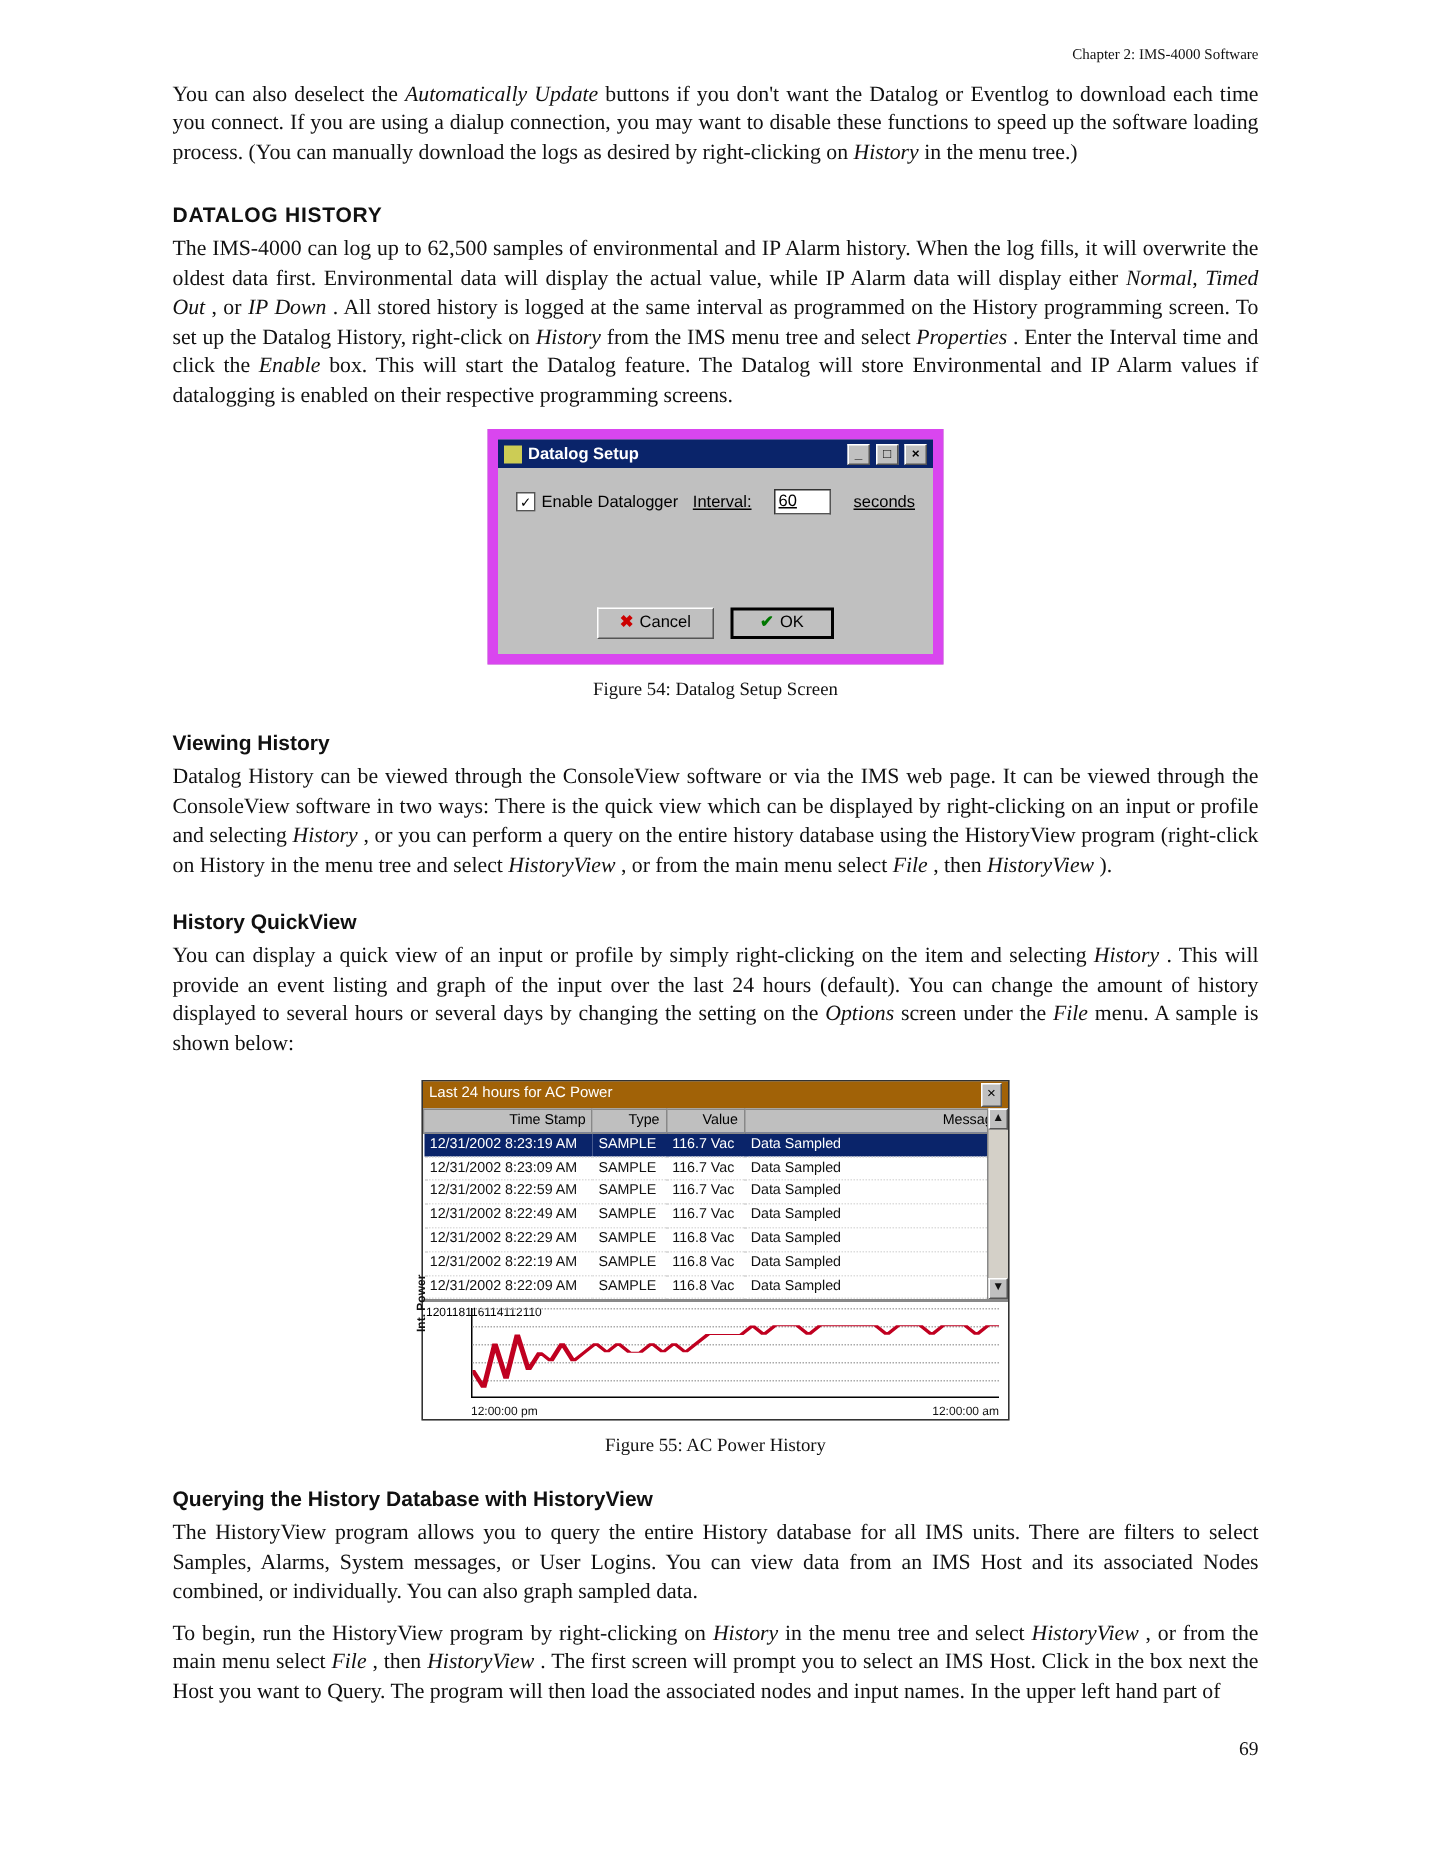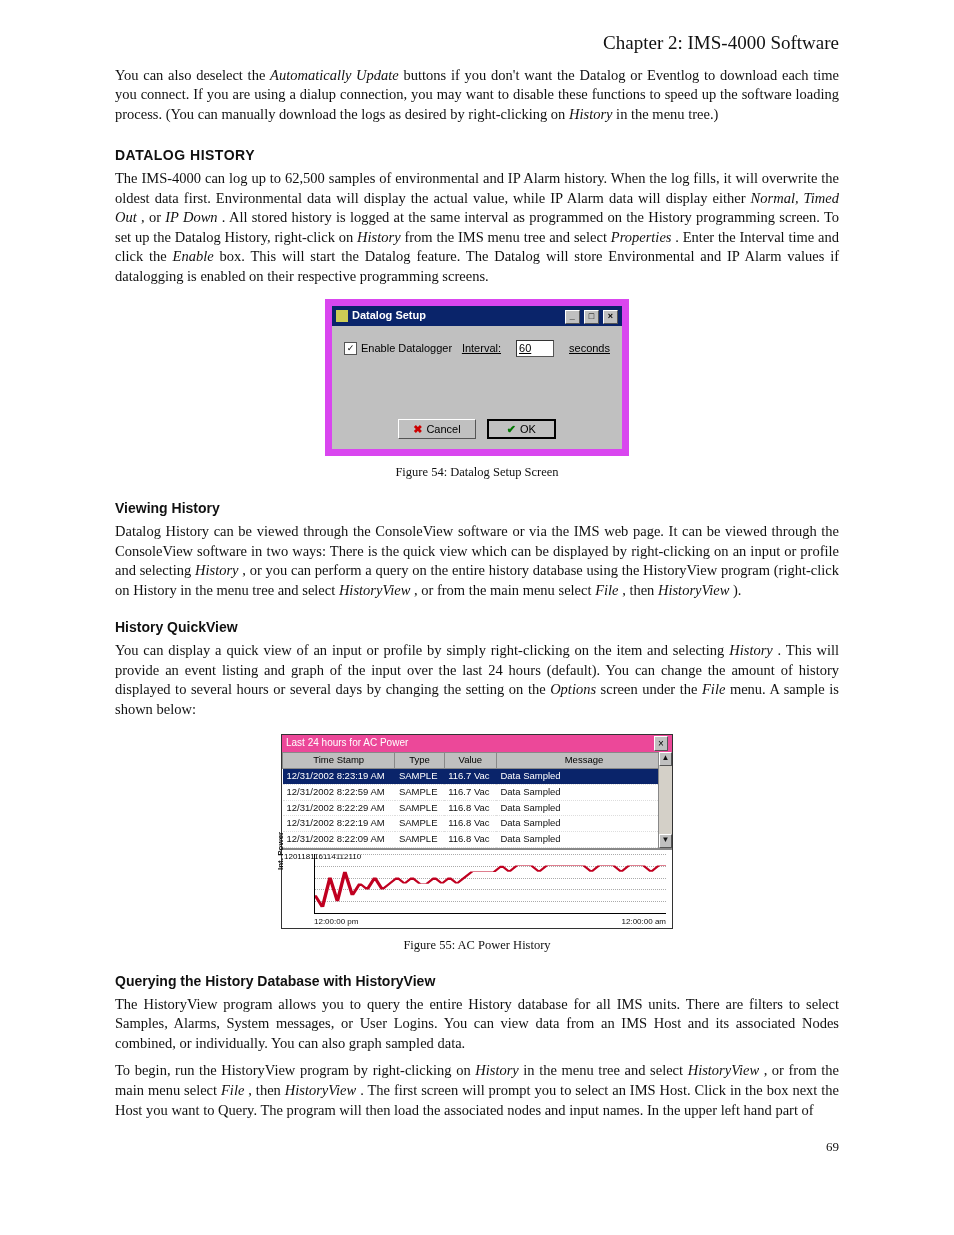--- a/index.html
+++ b/index.html
@@ -7,21 +7,21 @@
     font-size: 14.5px;
     line-height: 1.35;
     color: #111;
     margin: 0;
     padding: 30px 115px 30px 115px;
     width: 954px;
     box-sizing: border-box;
   }
   .chapter {
     text-align: right;
-    font-size: 19px;
+    font-size: 10px;
     margin-bottom: 10px;
   }
   p { margin: 0 0 8px 0; text-align: justify; }
   h2 {
     font-family: "Arial Black", Futura, Arial, sans-serif;
     font-weight: 900;
     font-size: 14px;
     letter-spacing: 0.5px;
     margin: 22px 0 4px 0;
   }
@@ -91,29 +91,29 @@
   
   .histwin {
     width: 390px;
     margin: 14px auto 4px auto;
     font-family: Tahoma, Arial, sans-serif;
     font-size: 9.5px;
     border: 1px solid #333;
     background: #bfbfbf;
   }
   .hist-title {
-    background: #ec4899; color: #fff; padding: 1px 4px;
+    background: #a16207; color: #fff; padding: 1px 4px;
     display: flex; justify-content: space-between; font-size: 10px;
   }
   .hist-title .xb { background:#c0c0c0; color:#000; width:12px; text-align:center; border:1px solid #fff; border-right-color:#555; border-bottom-color:#555;}
   table.hist {
     width: 100%; border-collapse: collapse; background: #fff; font-size: 9.5px;
   }
   table.hist th {
-    background: #bfbfbf; border: 1px solid #888; padding: 1px 4px; text-align: center;
+    background: #bfbfbf; border: 1px solid #888; padding: 1px 4px; text-align: right;
     font-weight: normal; color: #000; font-size: 9.5px;
   }
   table.hist td {
     padding: 1px 4px; border-bottom: 1px dotted #ddd; white-space: nowrap;
   }
   table.hist tr.sel td { background: #0a246a; color: #fff; }
   .tblwrap { position: relative; }
   .scrolltrack { position:absolute; right:0; top:0; bottom:0; width:13px; background:#d4d0c8; border-left:1px solid #888;}
   .scrollbtn { width:11px; height:12px; background:#c0c0c0; border:1px solid #fff; border-right-color:#555; border-bottom-color:#555; margin:0 auto; font-size:8px; text-align:center; line-height:10px;}
   .chart {
@@ -242,21 +242,33 @@
         </tr>
       </thead>
       <tbody id="hist-rows">
           <tr class="sel">
             <td>12/31/2002 8:23:19 AM</td>
             <td>SAMPLE</td>
             <td>116.7 Vac</td>
             <td>Data Sampled</td>
           </tr>
           <tr>
+            <td>12/31/2002 8:23:09 AM</td>
+            <td>SAMPLE</td>
+            <td>116.7 Vac</td>
+            <td>Data Sampled</td>
+          </tr>
+          <tr>
             <td>12/31/2002 8:22:59 AM</td>
+            <td>SAMPLE</td>
+            <td>116.7 Vac</td>
+            <td>Data Sampled</td>
+          </tr>
+          <tr>
+            <td>12/31/2002 8:22:49 AM</td>
             <td>SAMPLE</td>
             <td>116.7 Vac</td>
             <td>Data Sampled</td>
           </tr>
           <tr>
             <td>12/31/2002 8:22:29 AM</td>
             <td>SAMPLE</td>
             <td>116.8 Vac</td>
             <td>Data Sampled</td>
           </tr>

